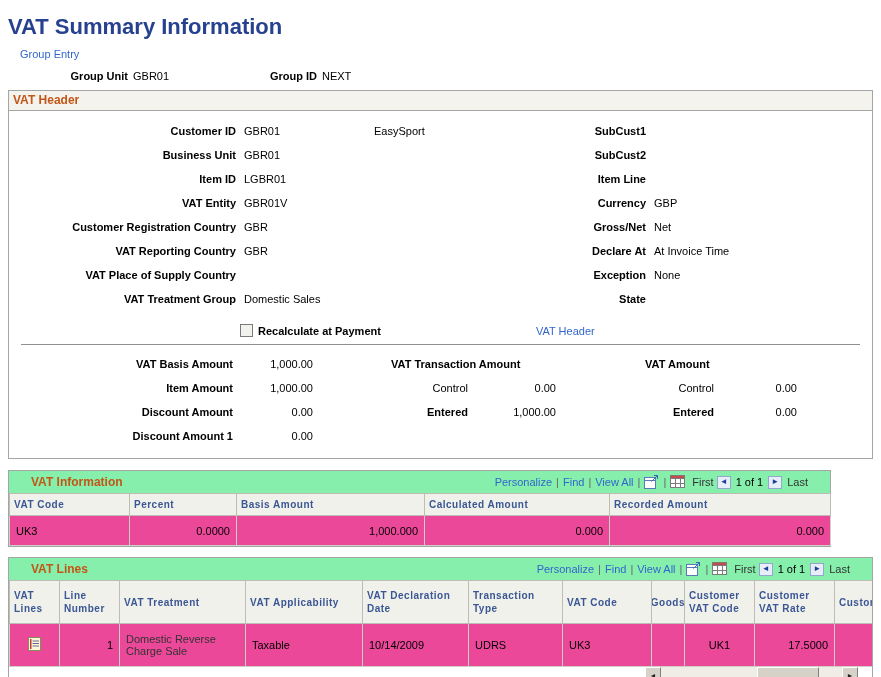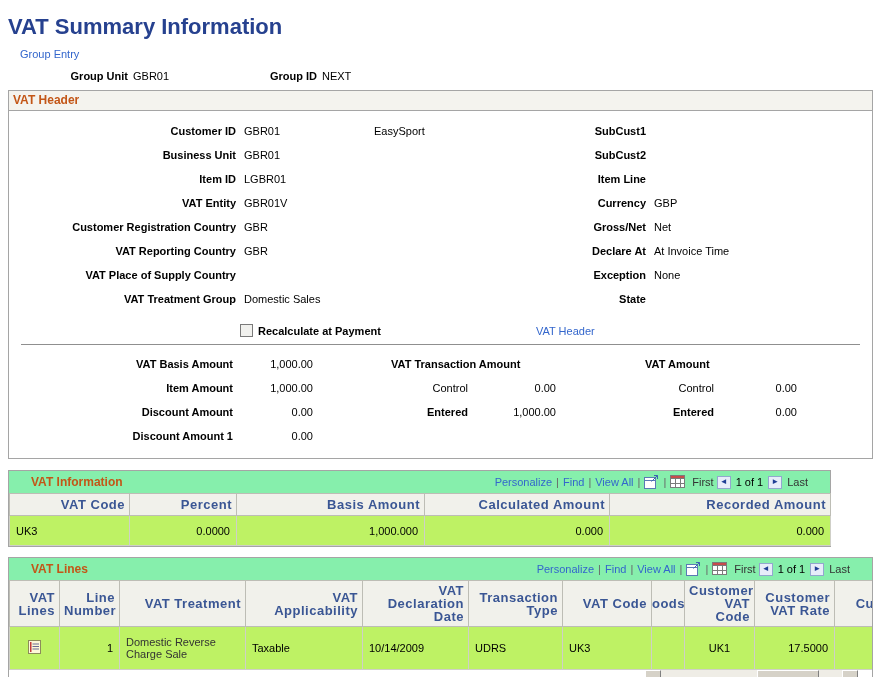--- a/index.html
+++ b/index.html
@@ -66,24 +66,24 @@
   .sep { color: #666; margin: 0 2px; }
   .ticon { display: inline-flex; margin: 0 2px; cursor: pointer; }
   .tfirst { margin-left: 4px; color: #333; }
   .tlast { margin-left: 2px; color: #333; }
   .navbtn { display: inline-flex; align-items: center; justify-content: center;
             width: 14px; height: 13px; border: 1px solid #93A7CE; background: #E7EDF9;
             color: #1F3F94; font-size: 8px; line-height: 1; margin: 0 3px; cursor: pointer; }
   .pagecount { margin: 0 2px; }
 
   table.ps-grid { border-collapse: collapse; table-layout: fixed; }
-  .ps-grid th { background: #F1F1EB; color: #3A5694; font-size: 13px; font-weight: 700;
-                letter-spacing: 0.5px; text-align: right; border: 1px solid #BDBDB5;
+  .ps-grid th { background: #F1F1EB; color: #3A5694; font-size: 10px; font-weight: 700;
+                letter-spacing: 0.5px; text-align: left; border: 1px solid #BDBDB5;
                 padding: 3px 4px; vertical-align: middle; line-height: 13px; }
-  .ps-grid td { border: 1px solid #CFCFC7; background: #bef264; padding: 3px 6px;
+  .ps-grid td { border: 1px solid #CFCFC7; background: #ec4899; padding: 3px 6px;
                 vertical-align: middle; font-size: 11px; }
   .num { text-align: right; }
   .center { text-align: center; }
 
   .vi-grid { width: 821px; }
   .vi-grid th { height: 22px; }
   .vi-grid td { height: 30px; }
   .vi-grid .c0 { width: 120px; } .vi-grid .c1 { width: 107px; } .vi-grid .c2 { width: 188px; }
   .vi-grid .c3 { width: 185px; } .vi-grid .c4 { width: 221px; }
 

